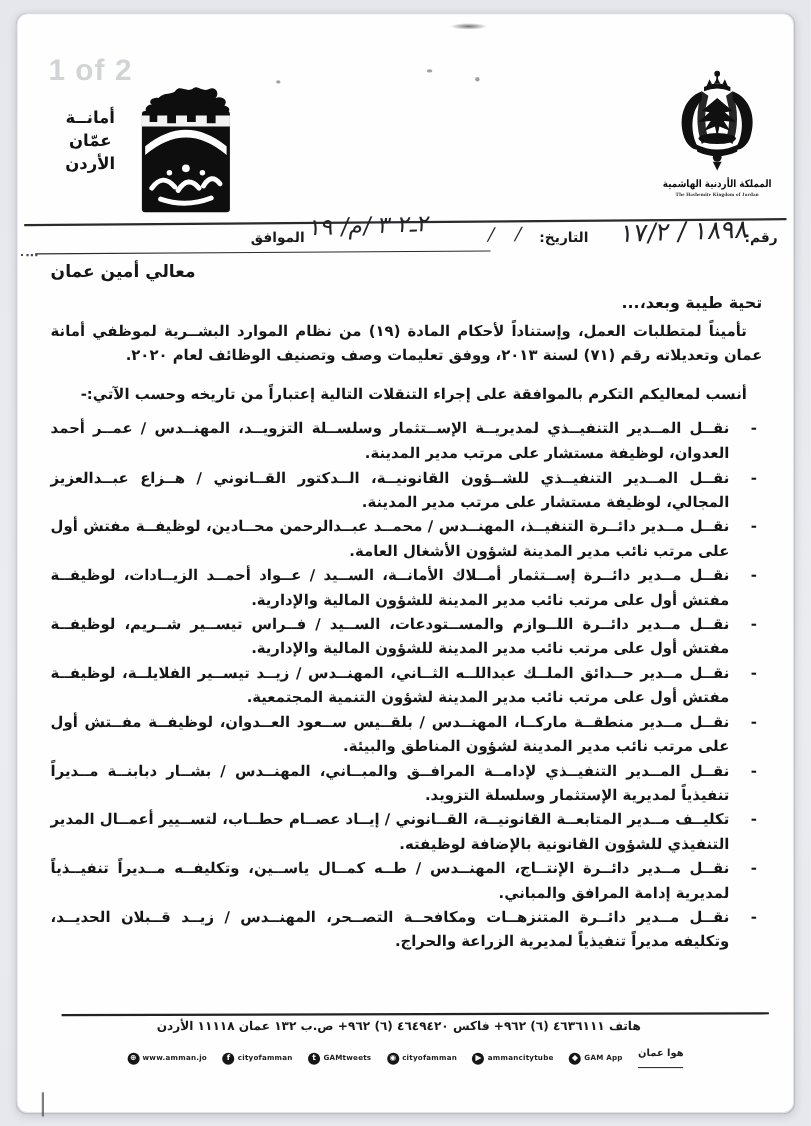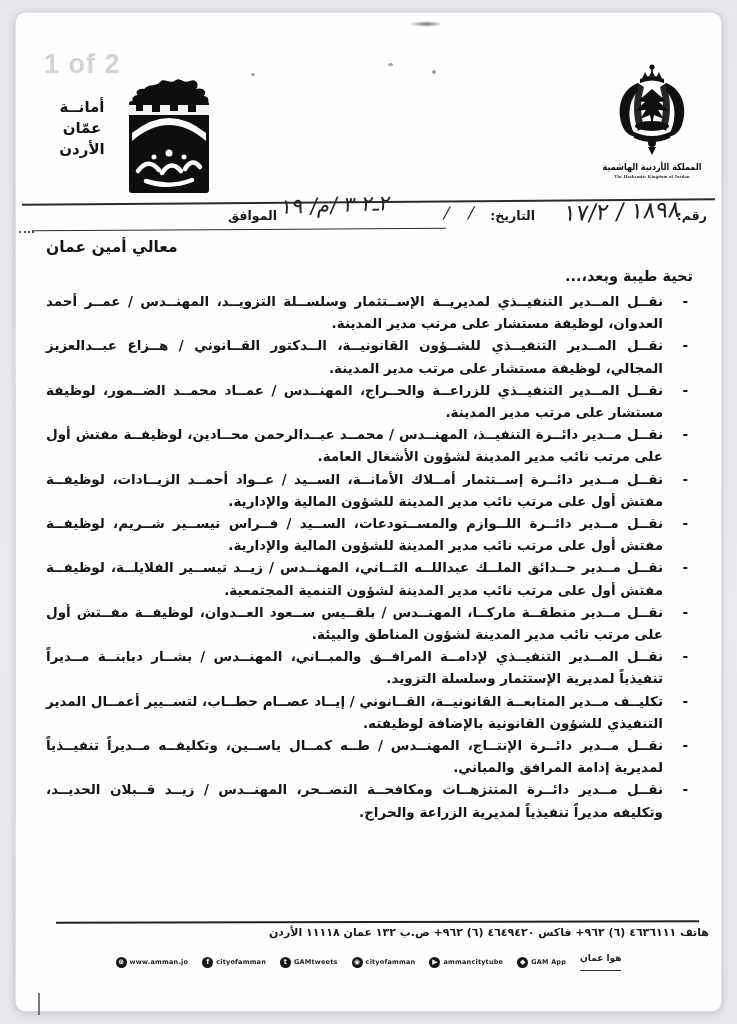--- a/index.html
+++ b/index.html
@@ -67,21 +67,21 @@
   .recipient { text-align:left; font-size:15.5px; margin-bottom:12px; }
   .greeting  { font-size:14.5px; margin-bottom:6px; }
   .intro { text-align:justify; line-height:22.4px; text-indent:14px; margin-bottom:13px; }
   .request { text-indent:14px; line-height:22.4px; margin-bottom:9px; }
   .transfers { }
   .transfer-row { position:relative; padding-right:30px; text-align:justify; line-height:22.2px; }
   .transfer-row::before { content:"-"; position:absolute; right:5px; top:0; font-weight:700; }
 
   
   .footer-rule { position:absolute; left:40px; right:22px; top:908px; height:2px; background:#232325; transform:rotate(-0.15deg); }
-  .contact-line { position:absolute; left:0; right:12px; top:913px; direction:rtl; font-size:11px; font-weight:700; color:#19191b; }
+  .contact-line { position:absolute; left:0; right:12px; top:913px; text-align:center; direction:rtl; font-size:11px; font-weight:700; color:#19191b; }
   .social-row { position:absolute; left:0; right:0; top:940px; display:flex; direction:ltr; justify-content:center; align-items:center; gap:14px; }
   .social-item { display:flex; align-items:center; gap:3px; }
   .icon-circle {
     width:11px; height:11px; border-radius:50%; background:#161616; color:#fff;
     display:inline-flex; align-items:center; justify-content:center;
     font-size:7px; font-weight:700; line-height:1;
   }
   .social-label { font-size:6.5px; font-weight:700; color:#202022; letter-spacing:.2px; }
   .social-item.hawa .social-label { font-size:9px; direction:rtl; border-bottom:1px solid #333; padding-bottom:7px; }
 
@@ -156,25 +156,26 @@
     <span class="ref-label ref-num-label">رقم:</span>
     <span class="handwriting hw-number">١٨٩٨ / ١٧/٢</span>
     <span class="ref-label ref-date-label">التاريخ:</span>
     <span class="handwriting hw-date">/ /</span>
     <span class="ref-label ref-approved-label">الموافق</span>
     <span class="handwriting hw-approved">٢ـ٢ ٣ /م/ ١٩</span>
 
     <div class="letter">
       <div class="recipient">معالي أمين عمان</div>
       <div class="greeting">تحية طيبة وبعد،...</div>
+      <p class="intro">تأميناً لمتطلبات العمل، وإستناداً لأحكام المادة (١٩) من نظام الموارد البشــرية لموظفي أمانة عمان وتعديلاته رقم (٧١) لسنة ٢٠١٣، ووفق تعليمات وصف وتصنيف الوظائف لعام ٢٠٢٠.</p>
+      <p class="request">أنسب لمعاليكم التكرم بالموافقة على إجراء التنقلات التالية إعتباراً من تاريخه وحسب الآتي:-</p>
       <div class="transfers">
 
       <div class="transfer-row"><span>نقــل المــدير التنفيــذي لمديريــة الإســتثمار وسلســلة التزويــد، المهنــدس / عمــر أحمد العدوان، لوظيفة مستشار على مرتب مدير المدينة.</span></div>
           <div class="transfer-row"><span>نقــل المــدير التنفيــذي للشــؤون القانونيــة، الــدكتور القــانوني / هــزاع عبــدالعزيز المجالي، لوظيفة مستشار على مرتب مدير المدينة.</span></div>
-          <div class="transfer-row"><span>نقــل المــدير التنفيــذي للزراعــة والحــراج، المهنــدس / عمــاد محمــد الضــمور، لوظيفة مستشار على مرتب مدير المدينة.</span></div>
           <div class="transfer-row"><span>نقــل مــدير دائــرة التنفيــذ، المهنــدس / محمــد عبــدالرحمن محــادين، لوظيفــة مفتش أول على مرتب نائب مدير المدينة لشؤون الأشغال العامة.</span></div>
           <div class="transfer-row"><span>نقــل مــدير دائــرة إســتثمار أمــلاك الأمانــة، الســيد / عــواد أحمــد الزيــادات، لوظيفــة مفتش أول على مرتب نائب مدير المدينة للشؤون المالية والإدارية.</span></div>
           <div class="transfer-row"><span>نقــل مــدير دائــرة اللــوازم والمســتودعات، الســيد / فــراس تيســير شــريم، لوظيفــة مفتش أول على مرتب نائب مدير المدينة للشؤون المالية والإدارية.</span></div>
           <div class="transfer-row"><span>نقــل مــدير حــدائق الملــك عبداللــه الثــاني، المهنــدس / زيــد تيســير الفلايلــة، لوظيفــة مفتش أول على مرتب نائب مدير المدينة لشؤون التنمية المجتمعية.</span></div>
           <div class="transfer-row"><span>نقــل مــدير منطقــة ماركــا، المهنــدس / بلقــيس ســعود العــدوان، لوظيفــة مفــتش أول على مرتب نائب مدير المدينة لشؤون المناطق والبيئة.</span></div>
           <div class="transfer-row"><span>نقــل المــدير التنفيــذي لإدامــة المرافــق والمبــاني، المهنــدس / بشــار دبابنــة مــديراً تنفيذياً لمديرية الإستثمار وسلسلة التزويد.</span></div>
           <div class="transfer-row"><span>تكليــف مــدير المتابعــة القانونيــة، القــانوني / إيــاد عصــام حطــاب، لتســيير أعمــال المدير التنفيذي للشؤون القانونية بالإضافة لوظيفته.</span></div>
           <div class="transfer-row"><span>نقــل مــدير دائــرة الإنتــاج، المهنــدس / طــه كمــال ياســين، وتكليفــه مــديراً تنفيــذياً لمديرية إدامة المرافق والمباني.</span></div>
           <div class="transfer-row"><span>نقــل مــدير دائــرة المتنزهــات ومكافحــة التصــحر، المهنــدس / زيــد قــبلان الحديــد، وتكليفه مديراً تنفيذياً لمديرية الزراعة والحراج.</span></div>
         </div>

